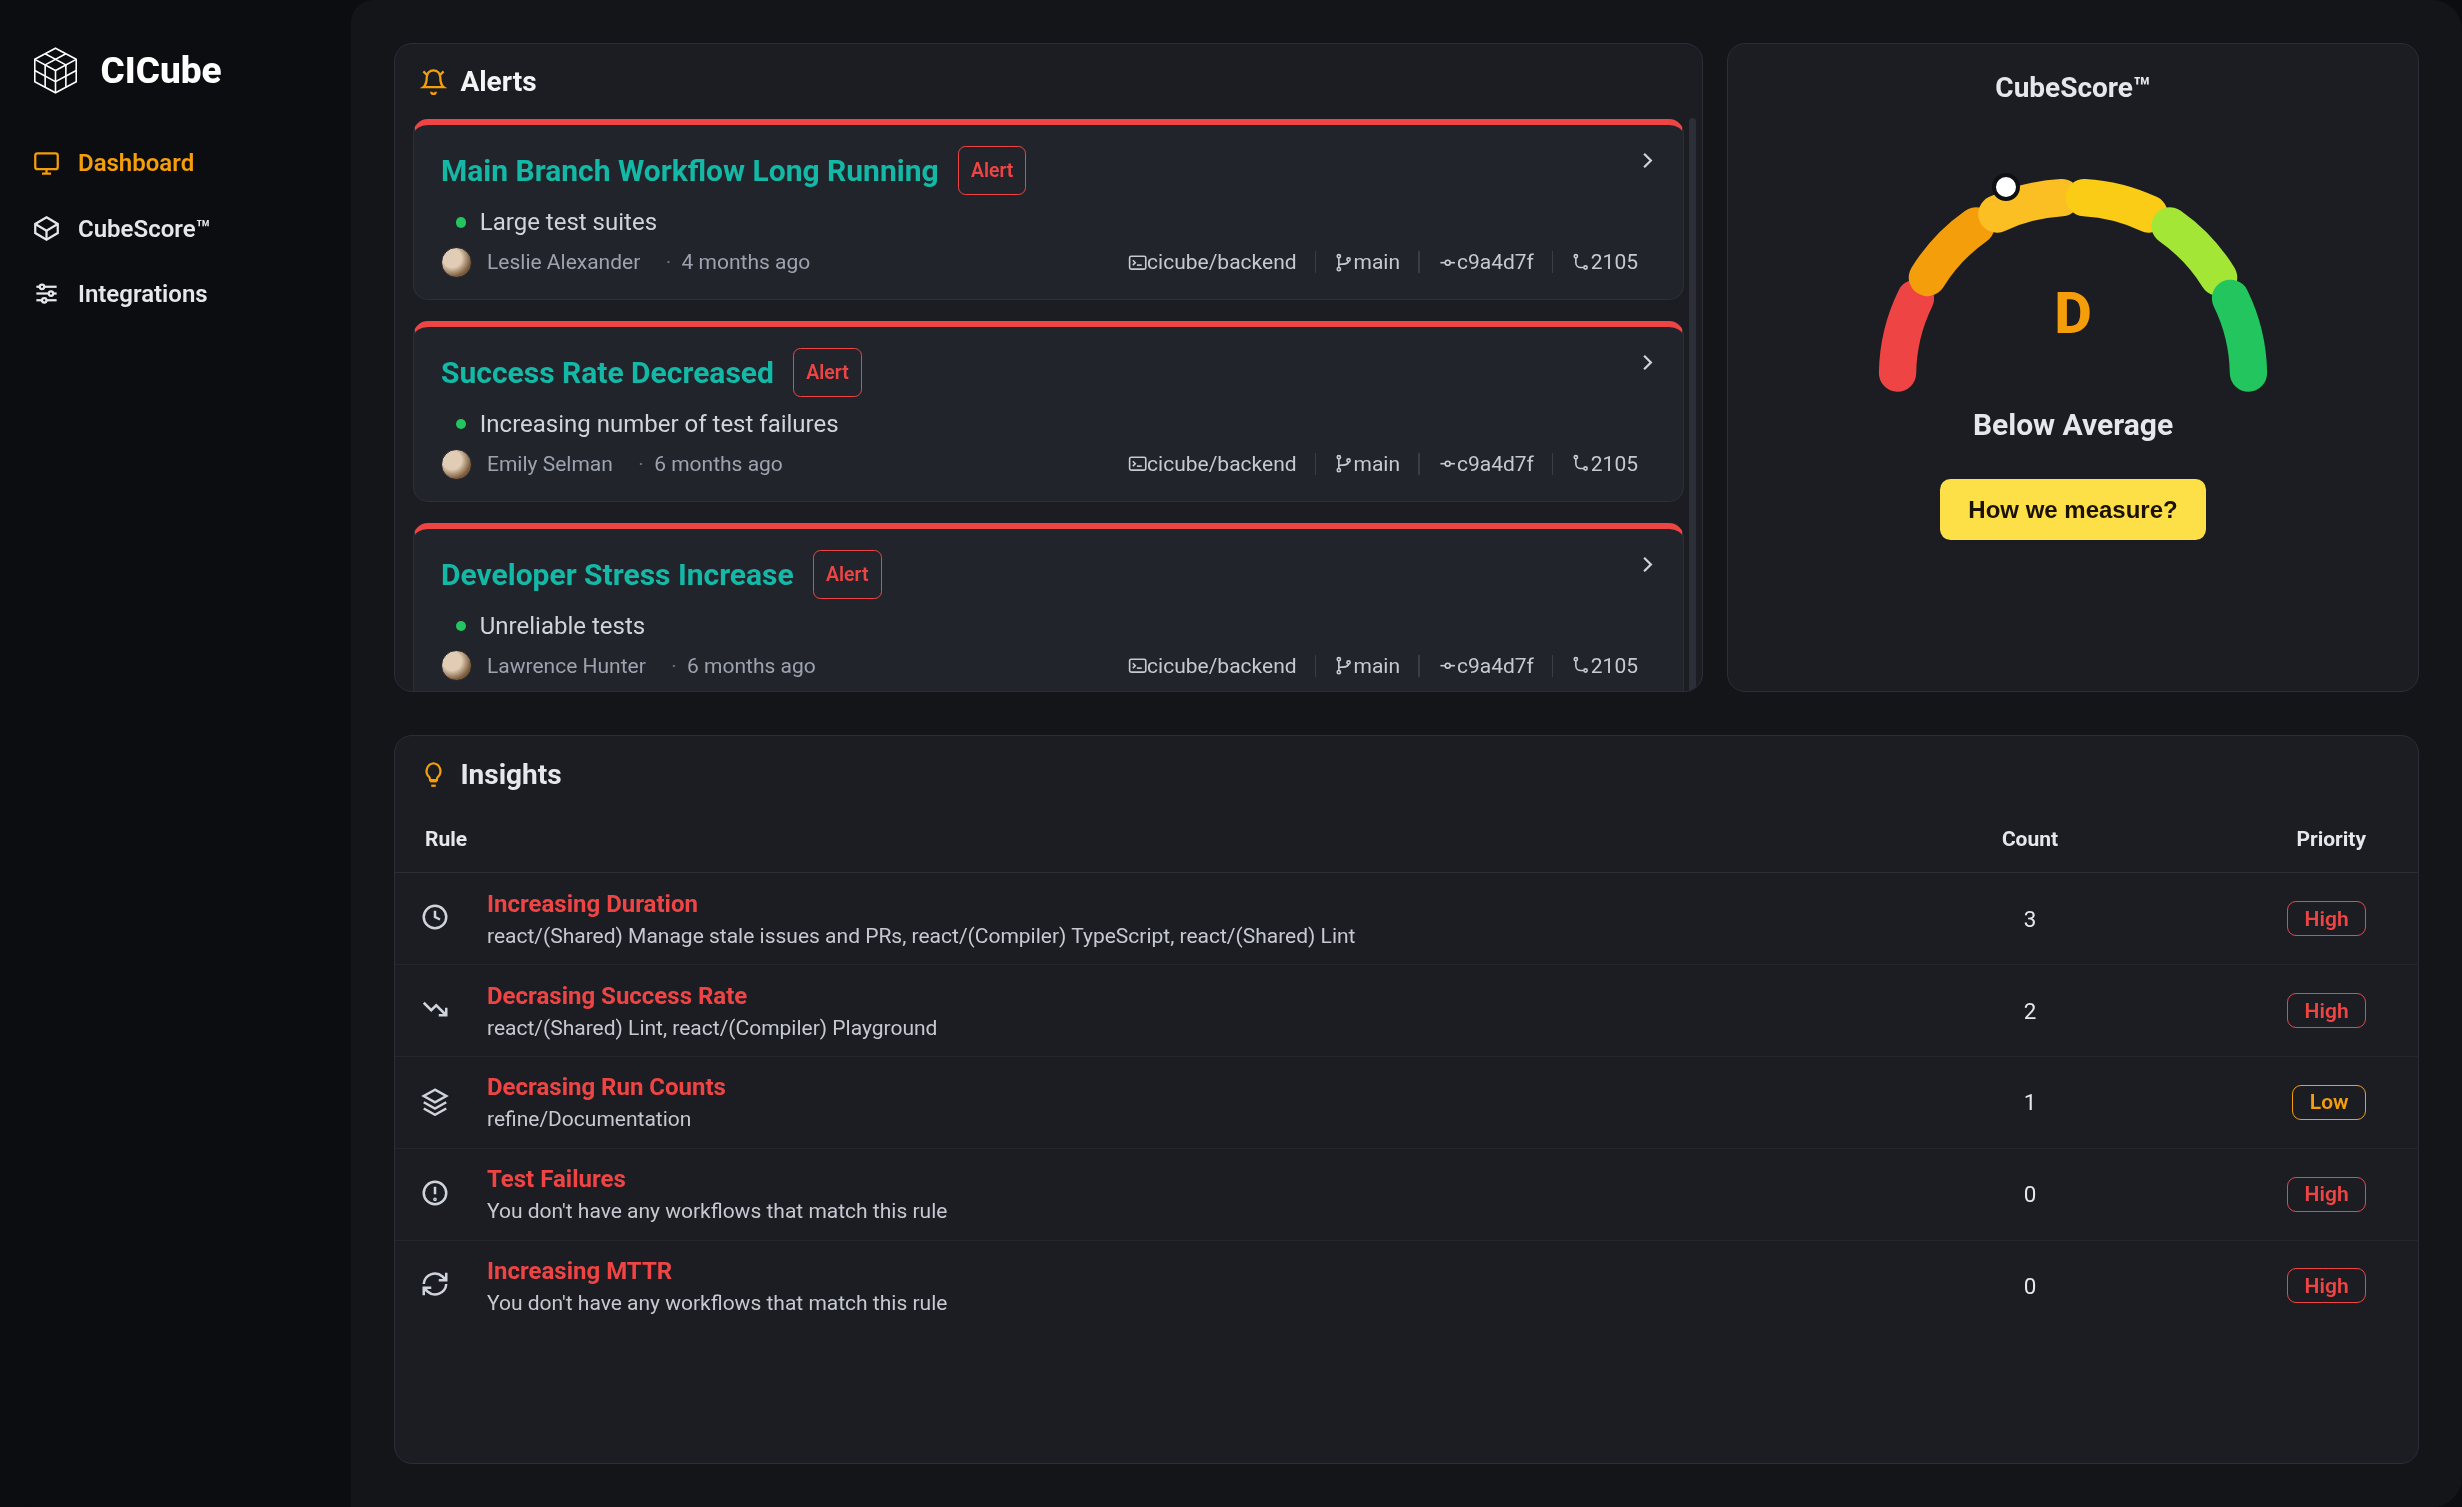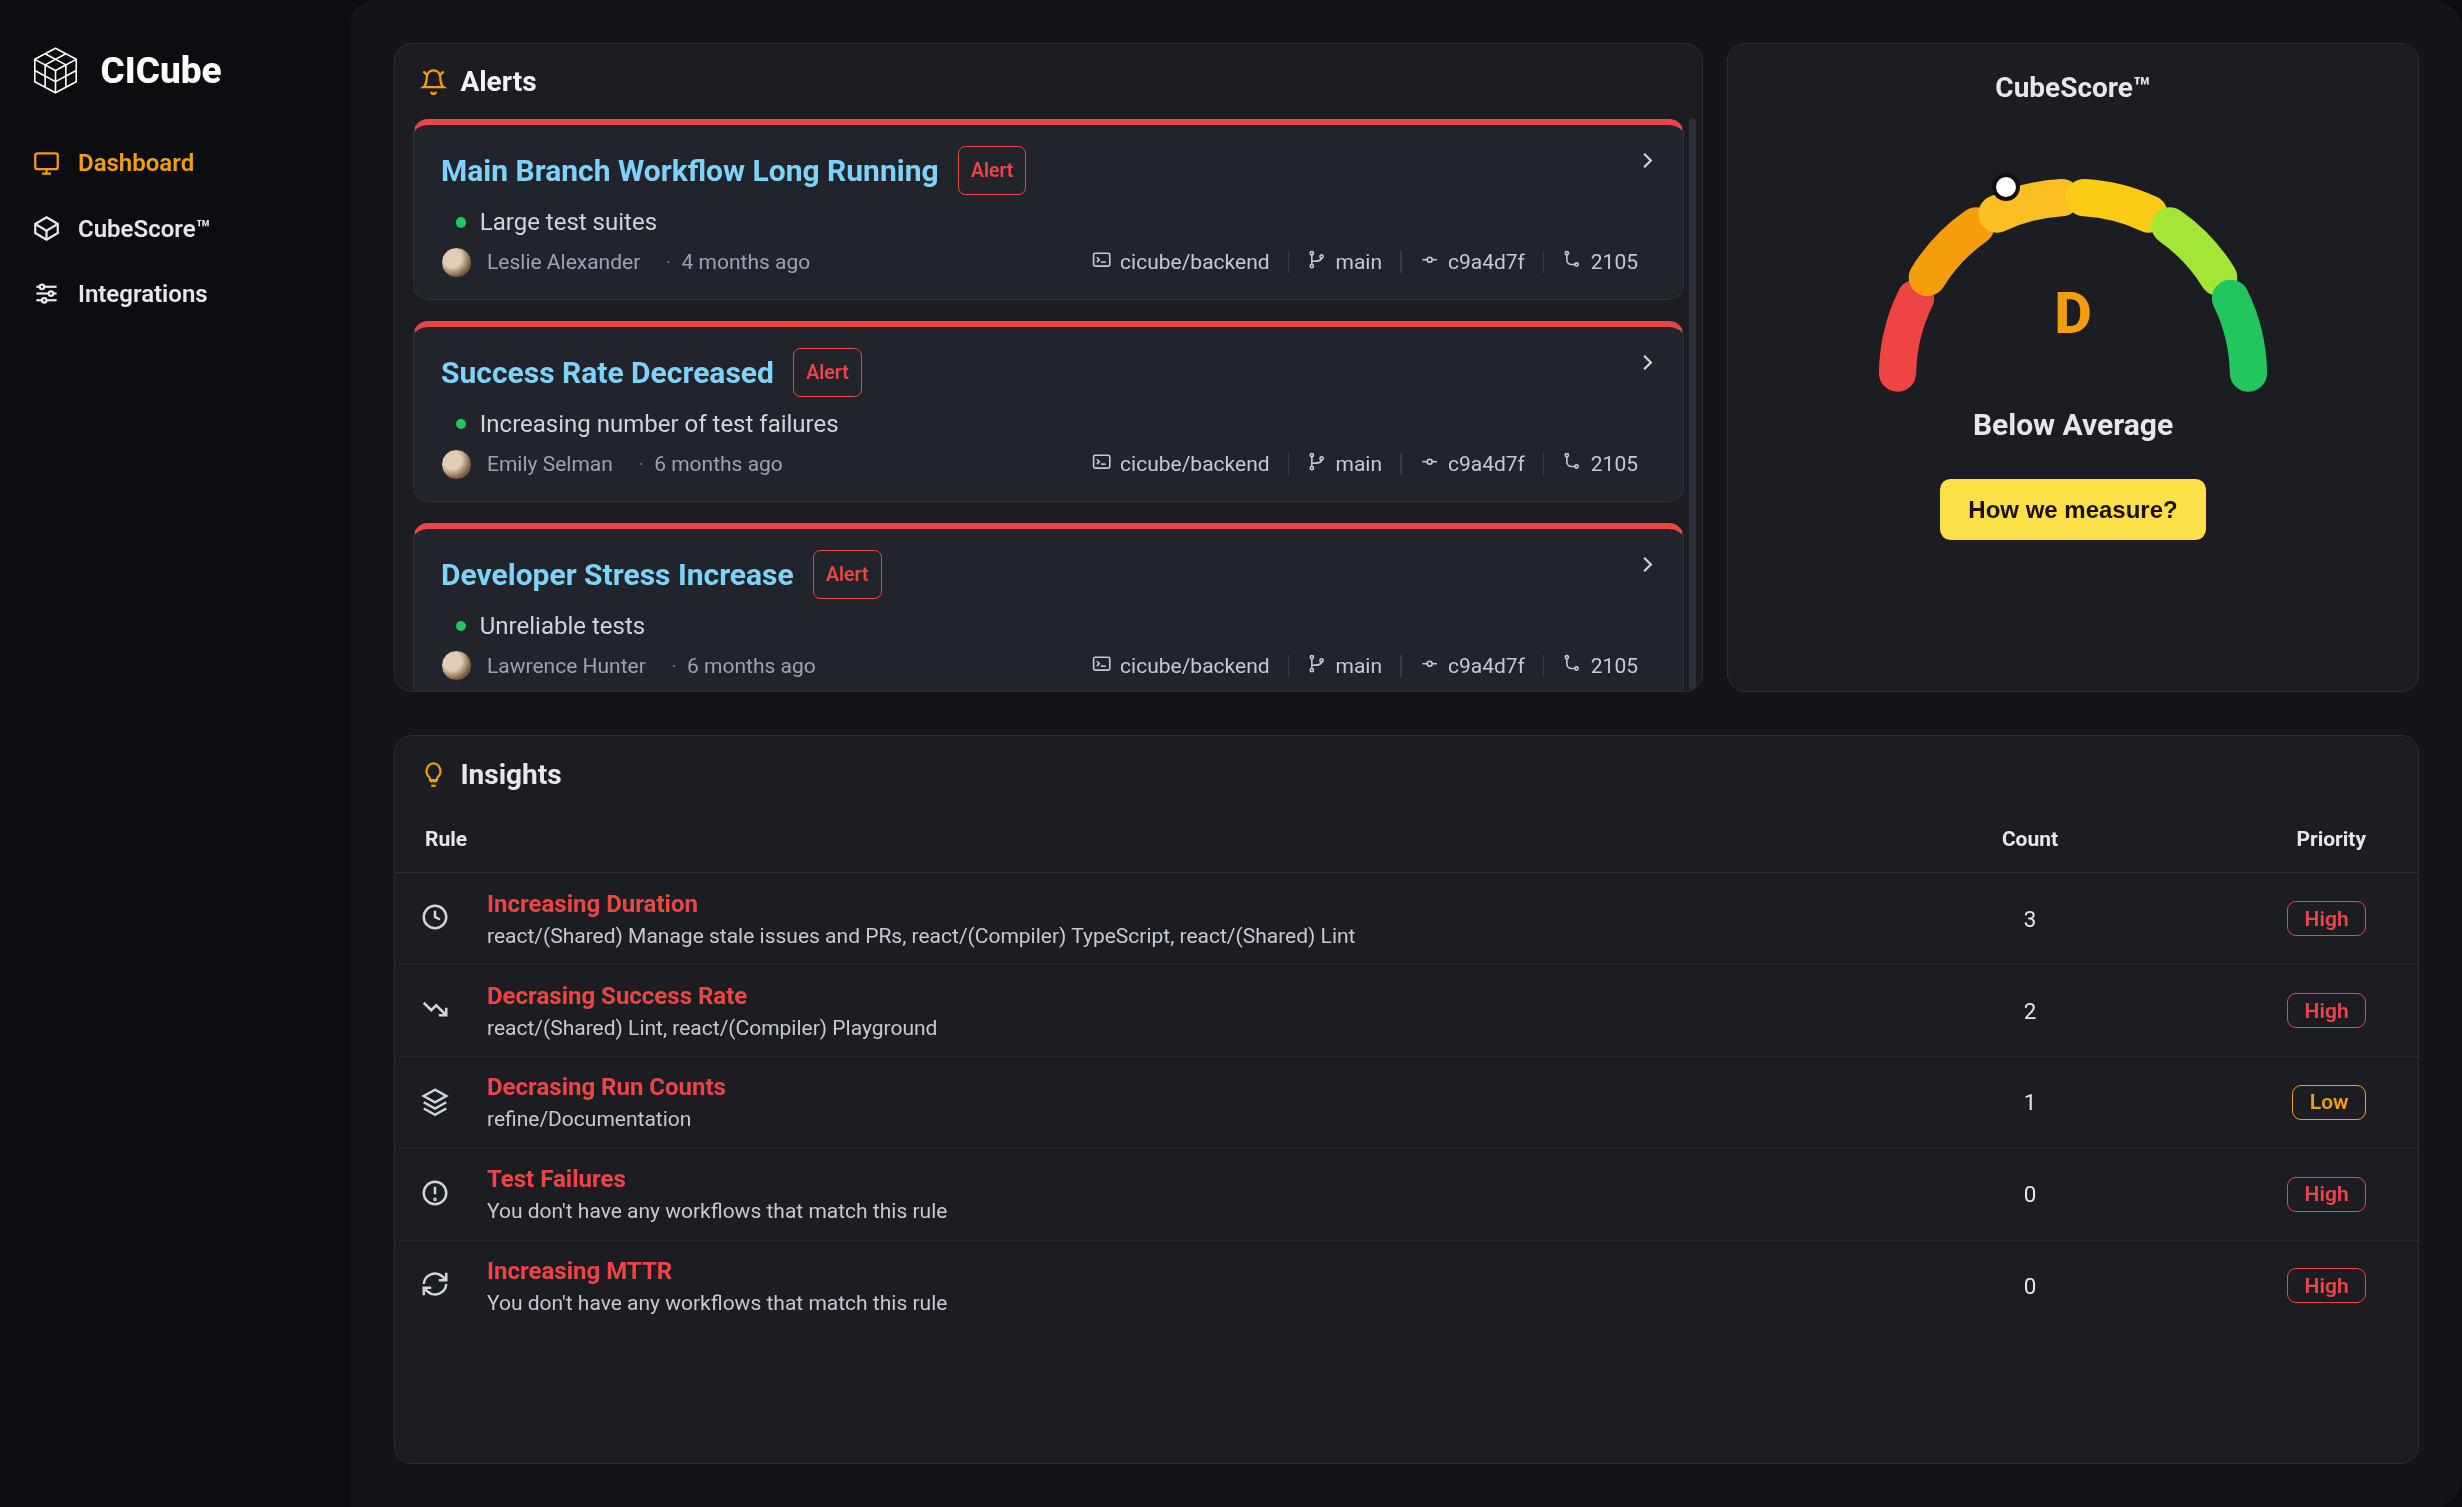--- a/index.html
+++ b/index.html
@@ -103,32 +103,32 @@
     border: 0.7px solid #2e3039;
     border-top: 6px solid #ef4444;
     border-radius: 15px;
     padding: 21px 27px 21px 27px;
     margin-bottom: 21px;
     position: relative;
   }
   .alert-card .chevron { position: absolute; top: 22.4px; right: 22.4px; color: #cbd5e1; }
   .alert-card .chevron svg { width: 27px; height: 27px; }
   .alert-title-row { display: flex; align-items: center; gap: 19.4px; }
-  .alert-title { font-size: 30px; font-weight: 700; color: #7dd3fc; }
+  .alert-title { font-size: 30px; font-weight: 700; color: #14b8a6; }
   .alert-badge {
     font-size: 19.4px; color: #ef4444; border: 1.5px solid #ef4444;
     border-radius: 7.5px; padding: 12px 12px; font-weight: 600;
   }
   .alert-sub { display: flex; align-items: center; gap: 13.4px; padding: 13.4px 0 10.4px 0; color: #d1d5db; font-size: 24px; }
   .dot { width: 10.4px; height: 10.4px; border-radius: 50%; background: #22c55e; display: inline-block; margin-left: 15px;}
   .alert-meta-row { display: flex; align-items: center; justify-content: space-between; gap: 22.4px; }
   .alert-author { display: flex; align-items: center; gap: 15px; color: #9ca3af; font-size: 21px; }
   .alert-author .time::before { content: "·"; margin: 0 10.4px; color: #6b7280; }
   .meta-chips { display: flex; align-items: center; gap: 0; color: #c6c9d1; font-size: 21px; }
-  .meta-chip { display: inline-flex; gap: 9px; padding: 0 18px; border-left: 0; }
+  .meta-chip { display: inline-flex; align-items: center; padding: 0 18px; border-left: 0; }
   .meta-sep { width: 1.5px; height: 22.4px; background: #3a3d47; }
   .meta-chip svg { width: 19.4px; height: 19.4px; color: #c6c9d1; }
 
   
   .cubescore-panel { width: 692px; padding: 21px 0 33px 0; align-items: center;}
   .cubescore-panel .title { font-size: 28px; font-weight: 700; text-align: center; padding: 6px 0 22.4px 0; }
   .gauge-wrap { position: relative; width: 448px; height: 239px; margin: 22.4px auto 0 auto; }
   .gauge-wrap svg { width: 100%; height: 100%; overflow: visible; }
   .grade {
     position: absolute; top: 130px; left: 0; right: 0; text-align: center;

